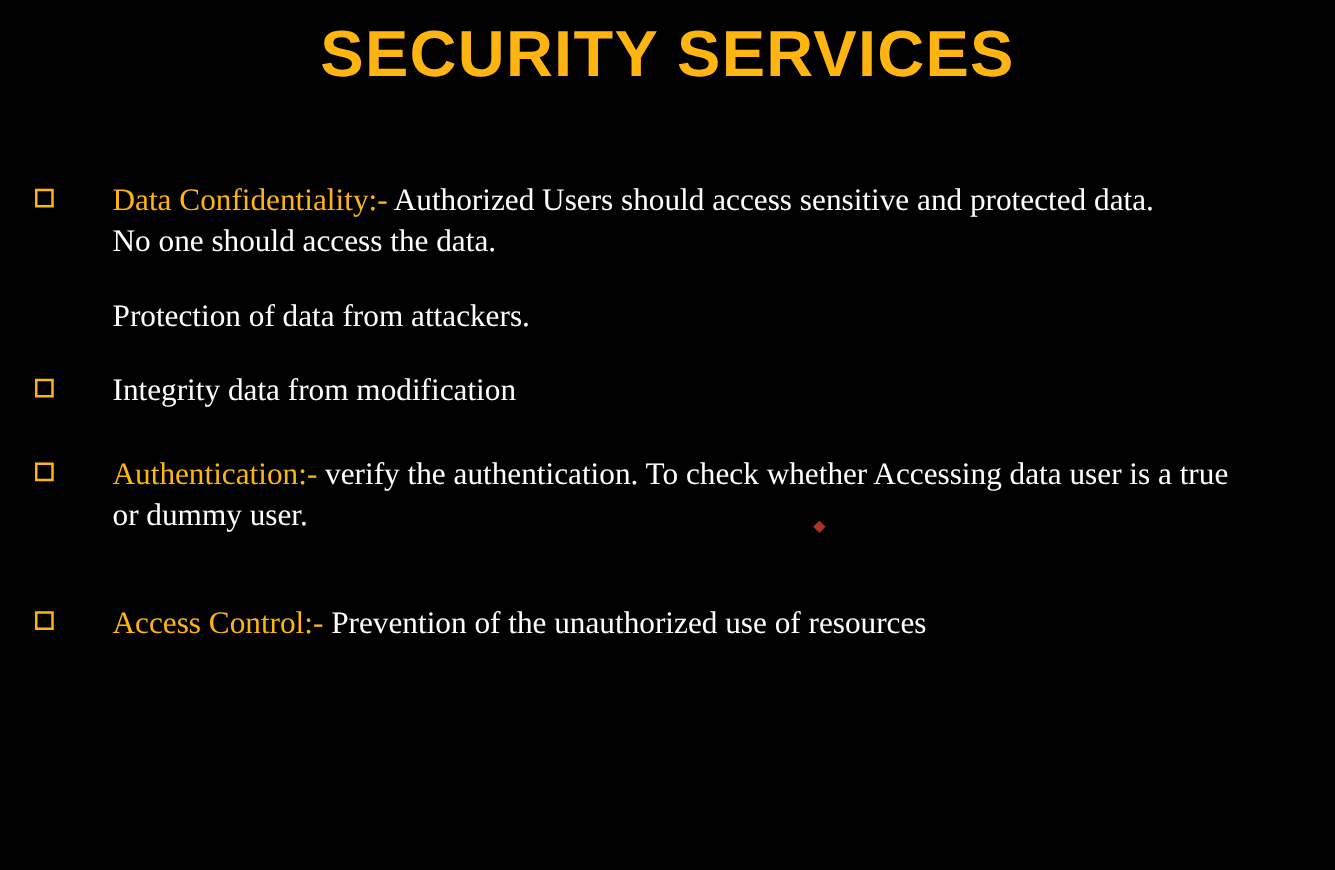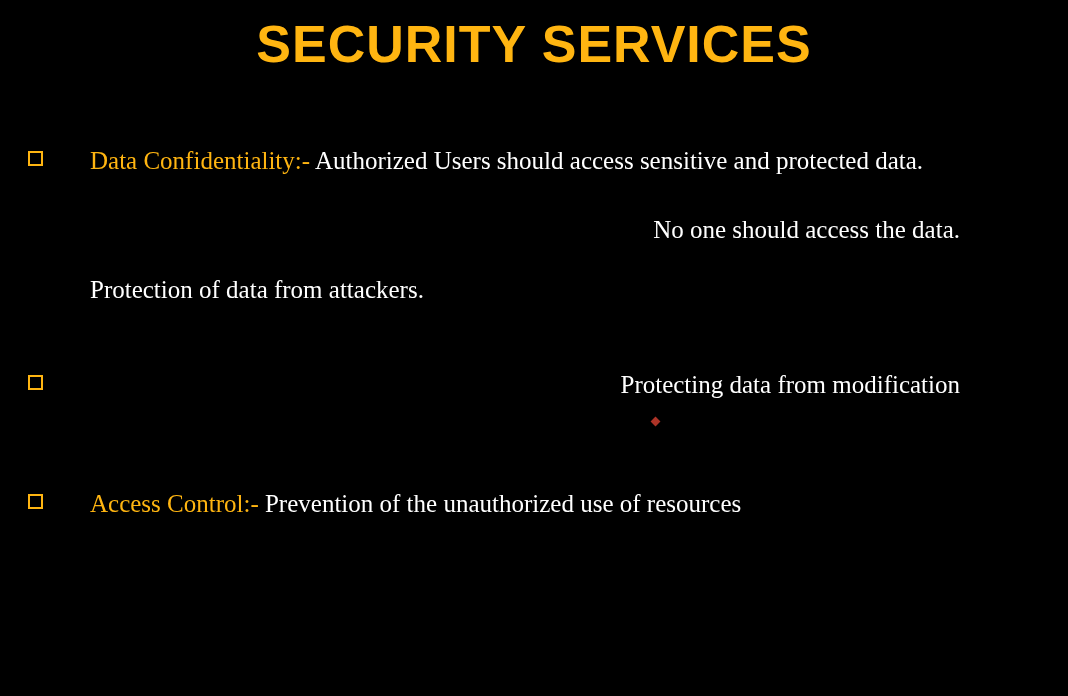--- a/index.html
+++ b/index.html
@@ -63,23 +63,22 @@
   }
   .desc {
     color: #ffffff;
   }
   .first-line {
     display: block;
     text-align: left;
   }
   .cont-line {
     display: block;
-    text-align: right;
+    text-align: left;
     padding-right: 90px;
-    margin-top: 36px;
   }
   .gap-md { height: 26px; }
   .gap-lg { height: 34px; }
   .center-note {
     display: block;
     padding-right: 90px;
     color: #ffffff;
     font-size: 25px;
   }
   .tiny-marker {
@@ -116,26 +115,33 @@
       <div class="bullet-body">
         <span class="center-note">Protection of data from attackers.</span>
       </div>
     </div>
 
     <div class="gap-md"></div>
 
     <div class="bullet-row">
       <span class="bullet-mark"></span>
       <div class="bullet-body">
-        <span class="cont-line">Protecting data from modification</span>
+        <span class="cont-line">Integrity data from modification</span>
       </div>
     </div>
 
     <div class="gap-lg"></div>
 
+    <div class="bullet-row">
+      <span class="bullet-mark"></span>
+      <div class="bullet-body">
+        <span class="first-line"><span class="term">Authentication:-</span><span class="desc">  verify the authentication. To check whether Accessing data user is a true</span></span>
+        <span class="cont-line">or dummy user.</span>
+      </div>
+    </div>
 
     <div class="gap-md"></div>
 
 
     <div class="gap-md"></div>
 
     <div class="bullet-row">
       <span class="bullet-mark"></span>
       <div class="bullet-body">
         <span class="first-line"><span class="term">Access Control:-</span><span class="desc"> Prevention of the unauthorized use of resources</span></span>

